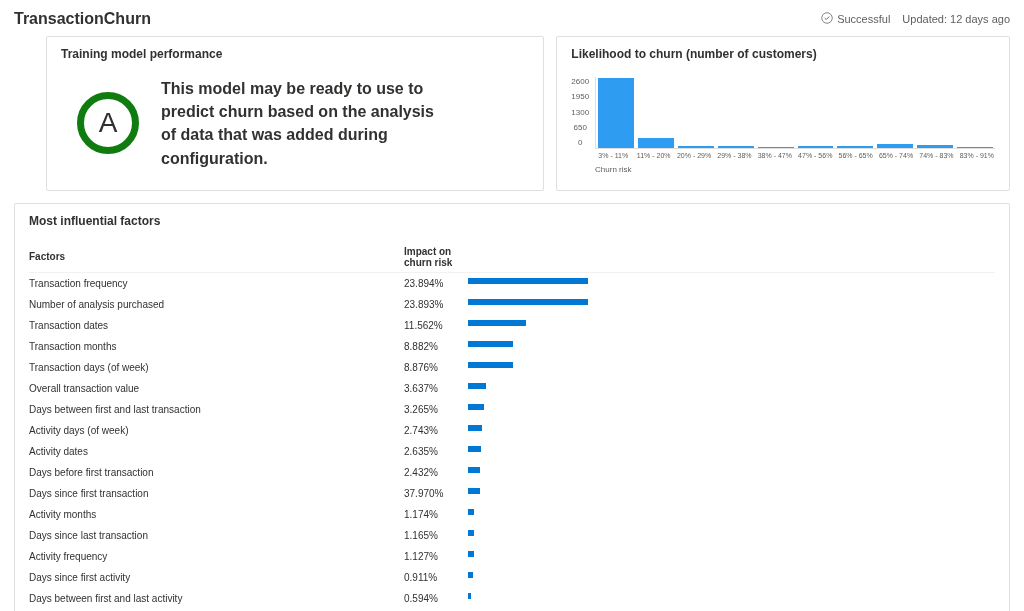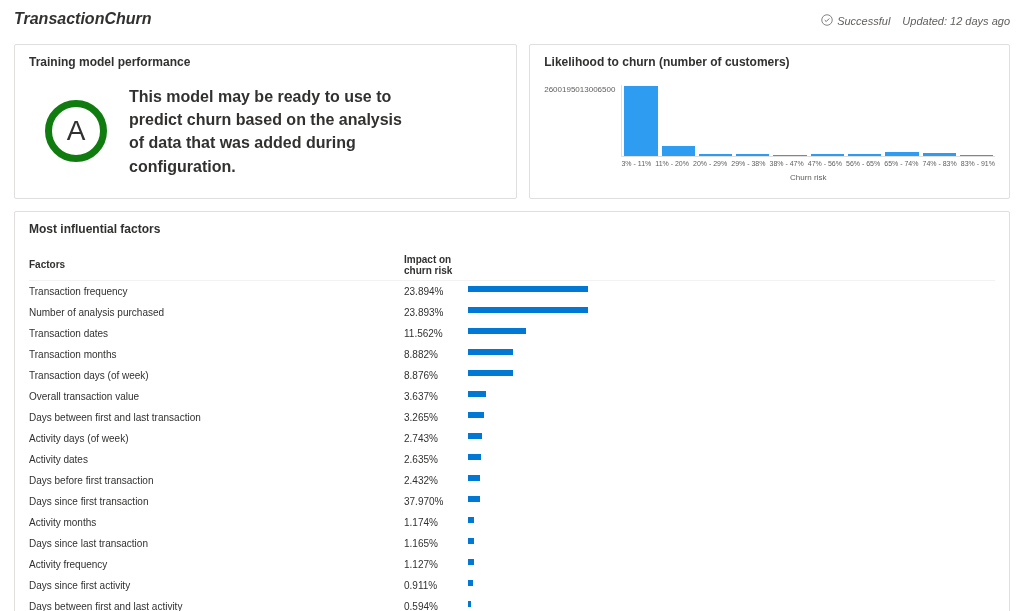--- a/index.html
+++ b/index.html
@@ -7,23 +7,22 @@
       font-family: "Segoe UI", -apple-system, sans-serif;
       background: #fff;
       color: #323130;
       font-size: 12px;
       padding: 10px 14px;
       width: 1024px;
     }
     .header {
       display: flex;
       justify-content: space-between;
-      align-items: flex-end;
-      margin-bottom: 16px;
-      font-style: italic;
+      align-items: center;
+      margin-bottom: 8px;
     }
     .page-title {
       font-size: 16px;
       font-weight: 600;
     }
     .header-right {
       display: flex;
       align-items: center;
       gap: 12px;
       font-size: 11px;
@@ -38,21 +37,21 @@
       display: flex;
       gap: 12px;
       margin-bottom: 12px;
     }
     .card {
       border: 1px solid #e1dfdd;
       border-radius: 2px;
       padding: 10px 14px;
       background: #fff;
     }
-    .card-left { flex: 1.05; }
+    .card-left { flex: 1.05; margin-left: 32px; }
     .card-right { flex: 0.95; position: relative; }
     .card-title {
       font-size: 12px;
       font-weight: 600;
       margin-bottom: 10px;
       color: #323130;
     }
     .grade-row {
       display: flex;
       align-items: center;
@@ -81,21 +80,21 @@
       max-width: 280px;
     }
     
     .chart-wrap {
       display: flex;
       gap: 6px;
       padding-top: 6px;
     }
     .y-axis {
       display: flex;
-      flex-direction: row;
+      flex-direction: column;
       justify-content: space-between;
       font-size: 8px;
       color: #605e5c;
       text-align: center;
       height: 72px;
       padding-bottom: 2px;
     }
     .chart-body {
       flex: 1;
     }
@@ -118,21 +117,21 @@
       margin-top: 3px;
     }
     .x-label {
       flex: 1;
       font-size: 7px;
       color: #605e5c;
       text-align: center;
       white-space: nowrap;
     }
     .chart-xlabel {
-      text-align: center;
+      text-align: left;
       font-size: 8px;
       color: #605e5c;
       margin-top: 6px;
     }
     
     .card-full { }
     .factors-header {
       display: flex;
       font-size: 10px;
       font-weight: 600;

